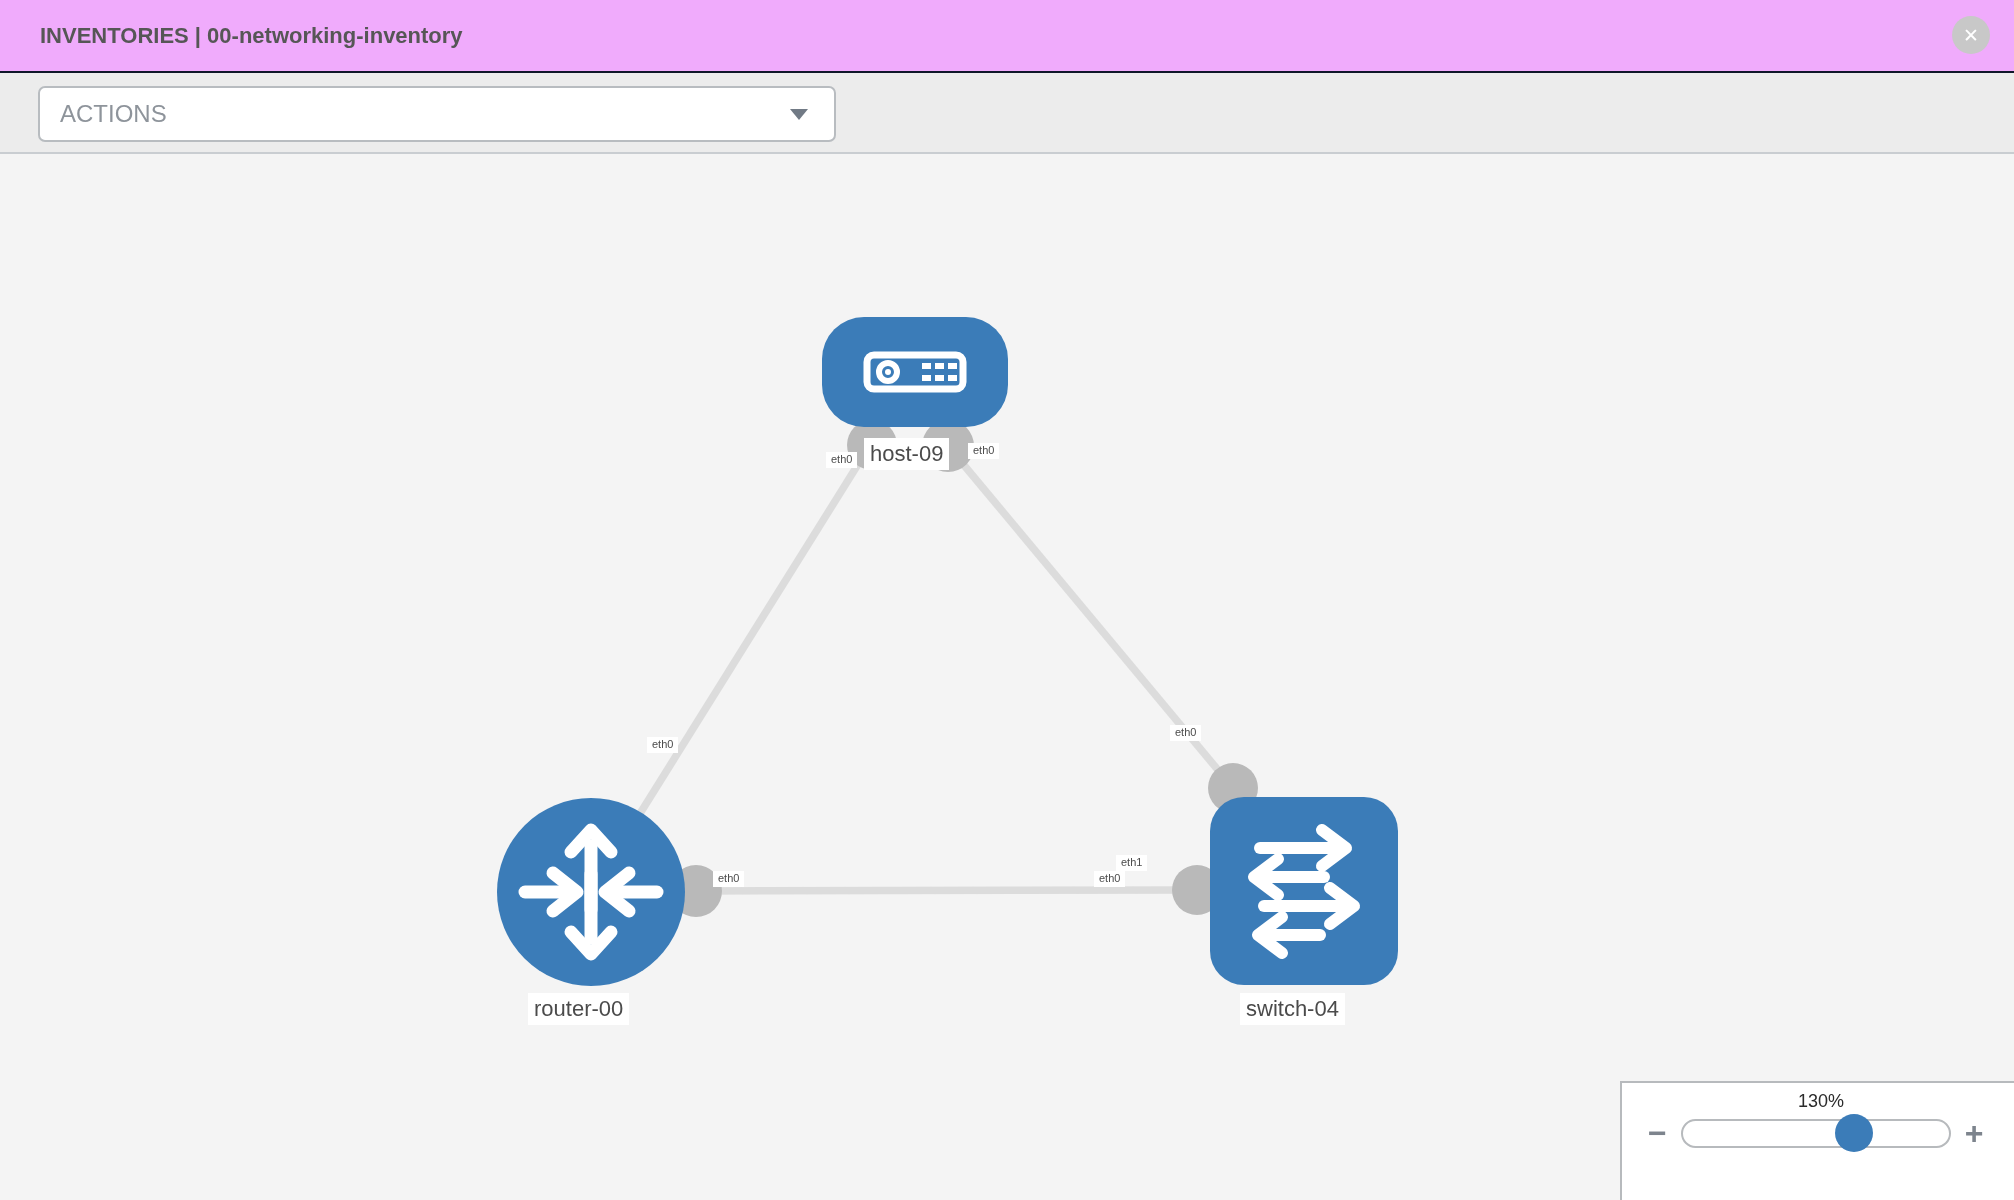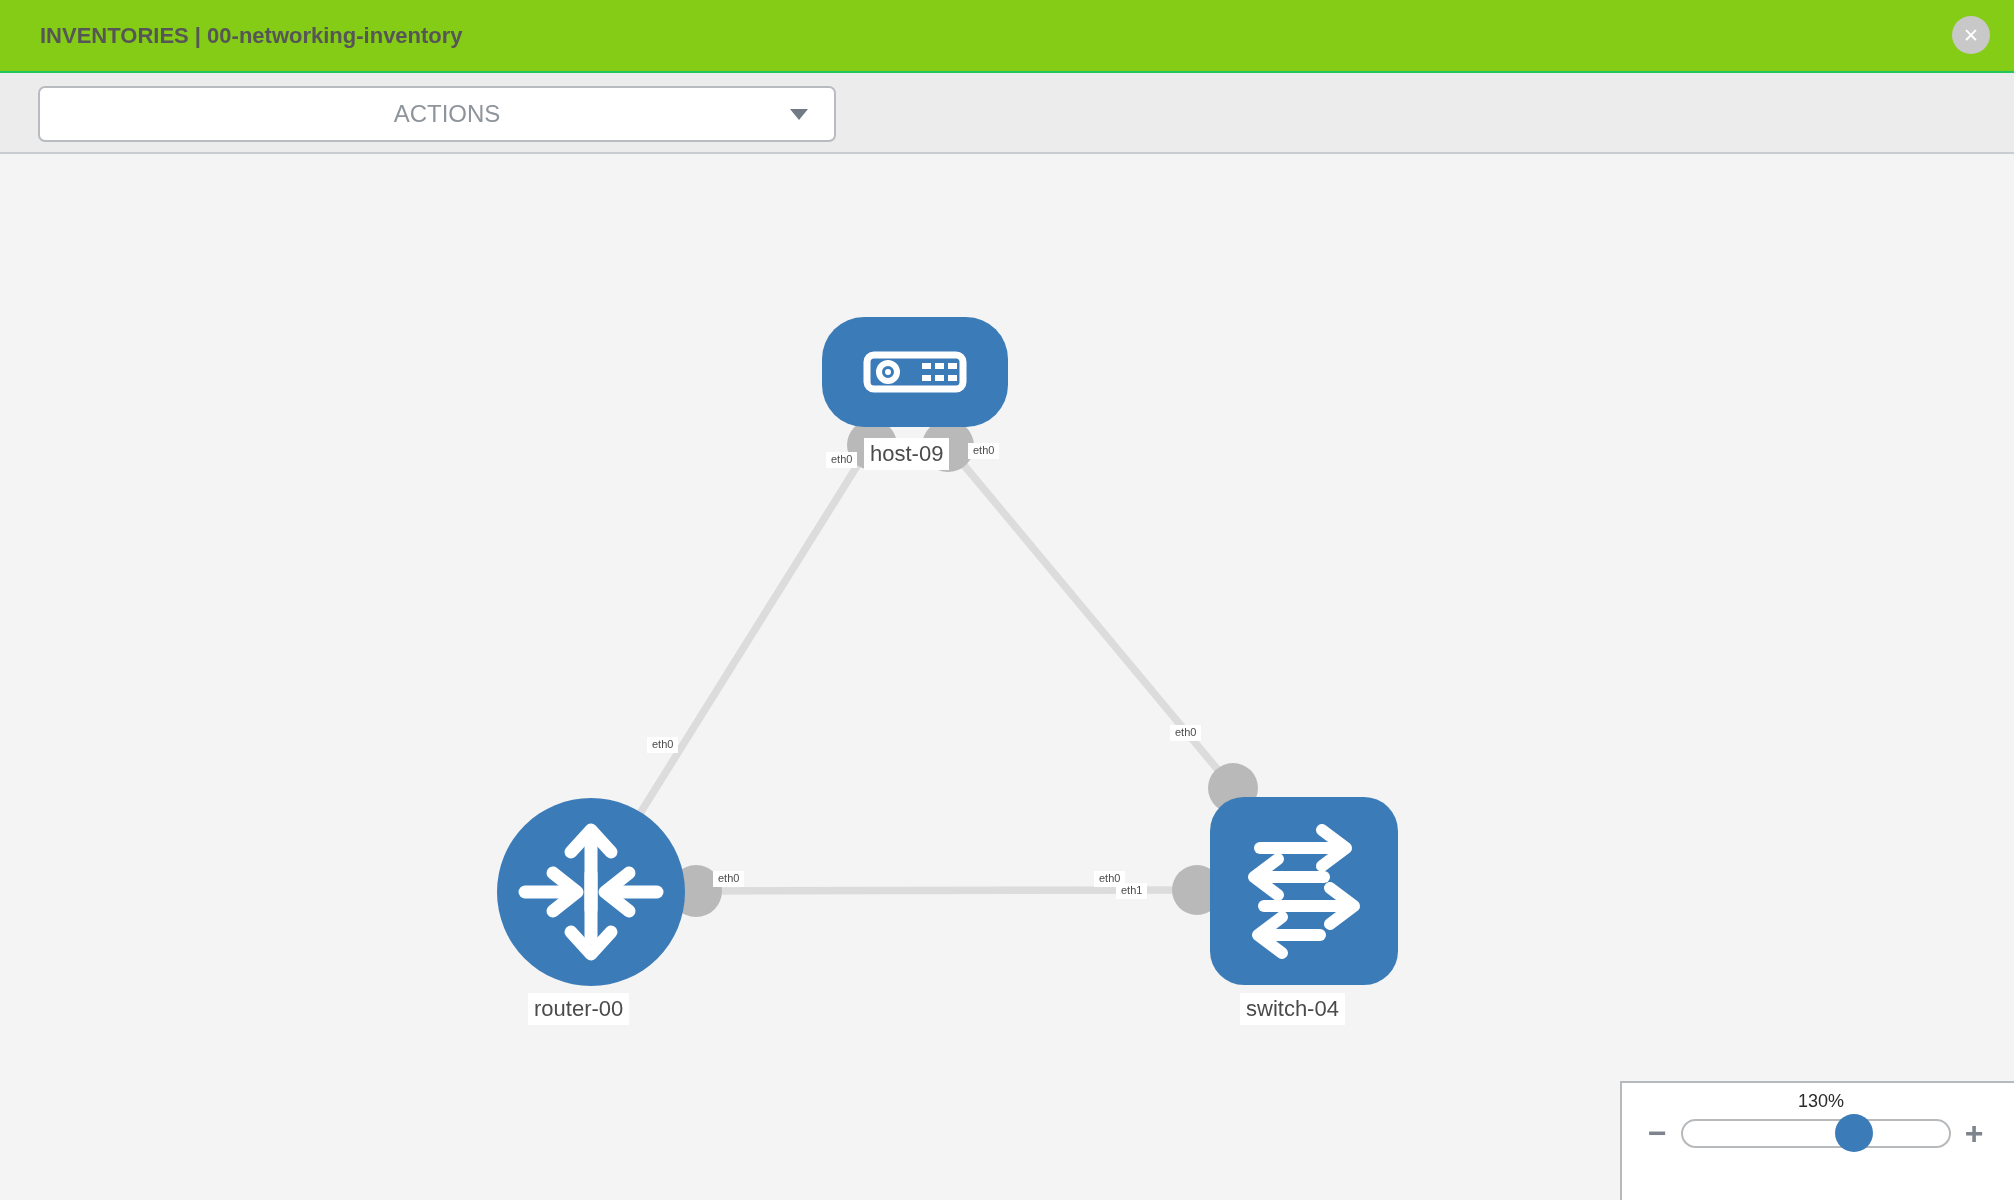--- a/index.html
+++ b/index.html
@@ -1,28 +1,28 @@
 <!DOCTYPE html>
 <html><head>
 <meta charset="utf-8">
 <style>
   html,body{margin:0;padding:0;}
   body{font-family:"Liberation Sans","DejaVu Sans",sans-serif;}
   #app{position:relative;width:2014px;height:1200px;overflow:hidden;background:#f4f4f4;}
 
   
-  .header{position:absolute;left:0;top:0;width:2014px;height:71px;background:#84cc16;border-bottom:2px solid #22c55e;}
+  .header{position:absolute;left:0;top:0;width:2014px;height:71px;background:#f0abfc;border-bottom:2px solid #0f172a;}
   .page-title{position:absolute;left:40px;top:0;line-height:71px;font-size:22px;font-weight:700;color:#565656;}
   .close-btn{position:absolute;right:24px;top:16px;width:38px;height:38px;border-radius:50%;background:#c8c8c8;color:#ffffff;
              display:flex;align-items:center;justify-content:center;font-size:19px;font-weight:700;cursor:pointer;}
 
   
   .toolbar{position:absolute;left:0;top:73px;width:2014px;height:79px;background:#ececec;border-bottom:2px solid #c9cdd1;}
   .dropdown{position:absolute;top:13px;height:56px;background:#ffffff;border:2px solid #b8bcc0;border-radius:7px;
-            box-sizing:border-box;display:flex;align-items:center;padding-left:20px;color:#8e949b;font-size:24px;cursor:pointer;justify-content:center;}
+            box-sizing:border-box;display:flex;align-items:center;padding-left:20px;color:#8e949b;font-size:24px;cursor:pointer;}
   .dropdown .caret{position:absolute;right:26px;top:50%;margin-top:-5px;width:0;height:0;
                    border-left:9px solid transparent;border-right:9px solid transparent;border-top:11px solid #717a85;}
   .dd-actions{left:38px;width:798px;}
   .dd-search{left:1182px;width:792px;}
   .tool-btn{position:absolute;top:96px;width:38px;height:38px;background:transparent;border:none;padding:0;cursor:pointer;}
   .tool-btn svg{display:block;}
   .btn-wrench{left:1048px;}
   .btn-key{left:1116px;}
 
   
@@ -136,21 +136,21 @@
 
     <div class="chip if" style="left:826px;top:298px;">eth0</div>
     <div class="chip name" style="left:864px;top:284px;">host-09</div>
     <div class="chip if" style="left:968px;top:289px;">eth0</div>
 
     <div class="chip if" style="left:647px;top:583px;">eth0</div>
     <div class="chip if" style="left:1170px;top:571px;">eth0</div>
 
     <div class="chip if" style="left:713px;top:717px;">eth0</div>
     <div class="chip if" style="left:1094px;top:717px;">eth0</div>
-    <div class="chip if" style="left:1116px;top:729px;">eth1</div>
+    <div class="chip if" style="left:1116px;top:701px;">eth1</div>
 
     <div class="chip name" style="left:528px;top:839px;">router-00</div>
     <div class="chip name" style="left:1240px;top:839px;">switch-04</div>
   </div>
 
   <div class="zoom-panel">
     <div class="zoom-level">130%</div>
     <div class="zoom-row">
       <span class="zoom-minus">−</span>
       <div class="zoom-track">

